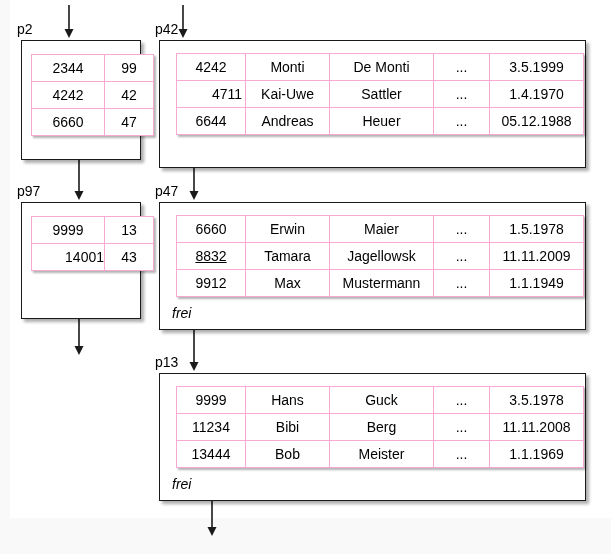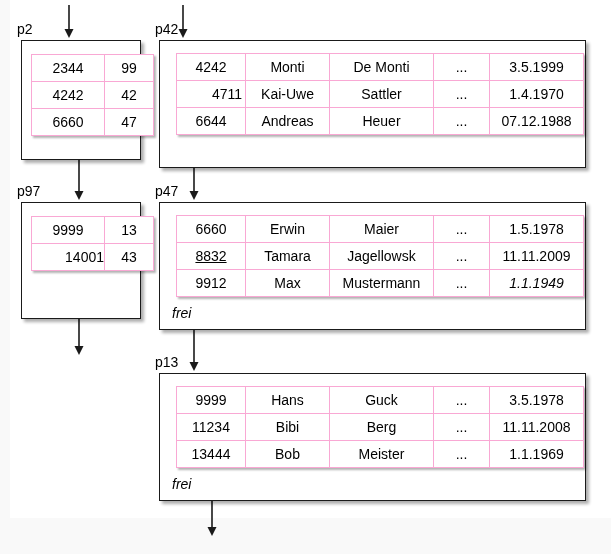--- a/index.html
+++ b/index.html
@@ -173,21 +173,21 @@
             <td style="width:83px;">Kai-Uwe</td>
             <td style="width:103px;">Sattler</td>
             <td style="width:55px;">...</td>
             <td style="width:93px;">1.4.1970</td>
           </tr>
           <tr>
             <td style="width:68px;">6644</td>
             <td style="width:83px;">Andreas</td>
             <td style="width:103px;">Heuer</td>
             <td style="width:55px;">...</td>
-            <td style="width:93px;">07.12.1988</td>
+            <td style="width:93px;">05.12.1988</td>
           </tr>
         </tbody>
       </table>
       <div class="block-label" style="left:155px; top:183px;">p47</div>
       <div class="block" style="left:159px; top:202px; width:427px; height:128px;"></div>
       <table class="rec datatab" style="left:176px; top:215px; width:402px;">
         <tbody>
           <tr>
             <td style="width:68px;">6660</td>
             <td style="width:83px;">Erwin</td>
@@ -200,21 +200,21 @@
             <td style="width:83px;">Tamara</td>
             <td style="width:103px;">Jagellowsk</td>
             <td style="width:55px;">...</td>
             <td style="width:93px;">11.11.2009</td>
           </tr>
           <tr>
             <td style="width:68px;">9912</td>
             <td style="width:83px;">Max</td>
             <td style="width:103px;">Mustermann</td>
             <td style="width:55px;">...</td>
-            <td style="width:93px;font-style:italic;">1.1.1949</td>
+            <td style="width:93px;">1.1.1949</td>
           </tr>
         </tbody>
       </table>
       <div class="frei" style="left:172px; top:305px;">frei</div>
       <div class="block-label" style="left:155px; top:354px;">p13</div>
       <div class="block" style="left:159px; top:373px; width:427px; height:128px;"></div>
       <table class="rec datatab" style="left:176px; top:386px; width:402px;">
         <tbody>
           <tr>
             <td style="width:68px;">9999</td>

